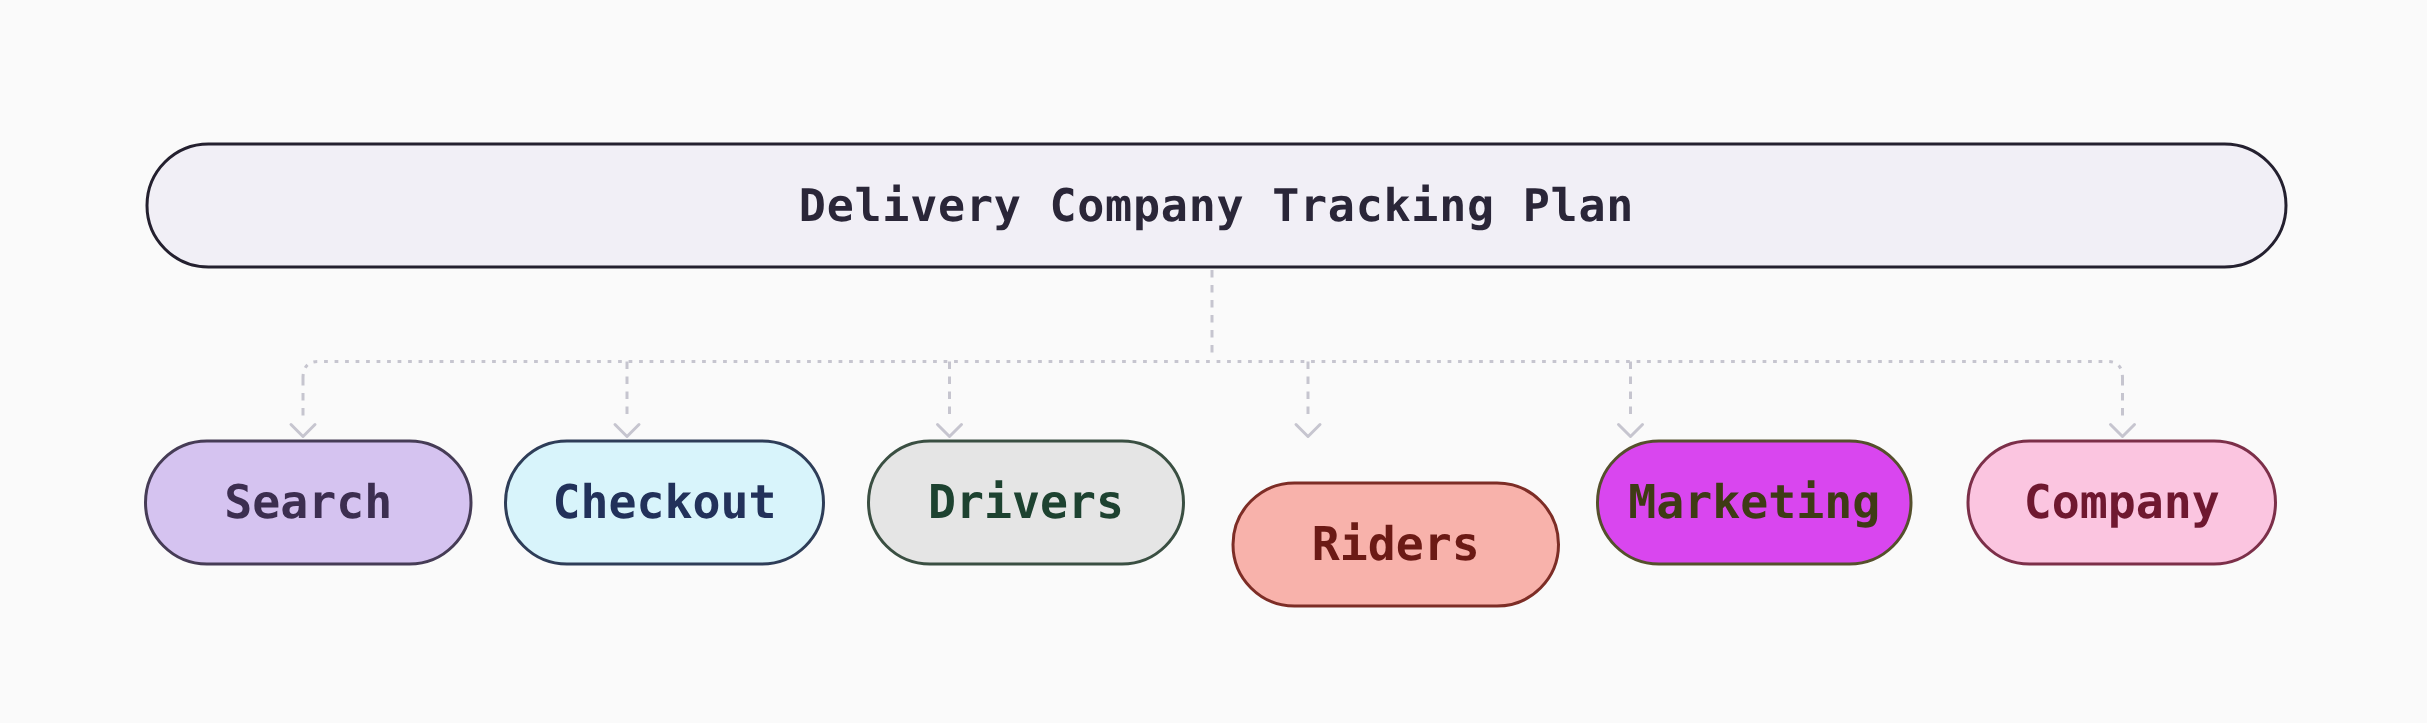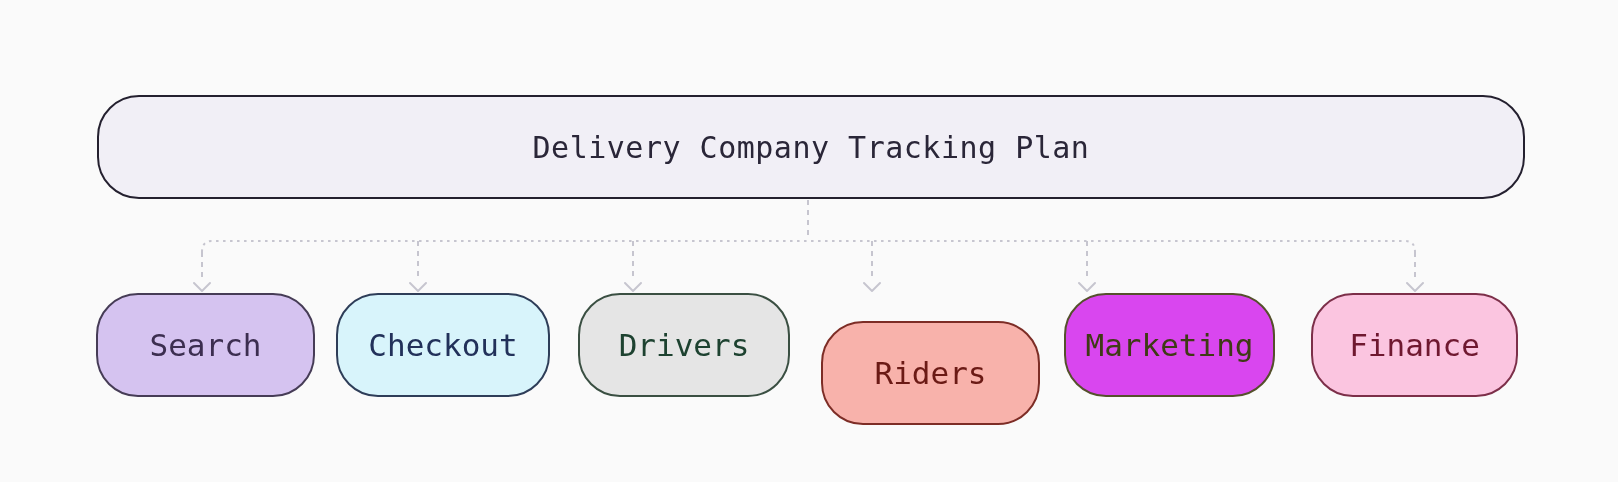--- a/index.html
+++ b/index.html
@@ -14,22 +14,22 @@
     overflow: hidden;
   }
   .node {
     position: absolute;
     display: flex;
     align-items: center;
     justify-content: center;
     box-sizing: border-box;
     border-radius: 42px;
     border: 2px solid #0c4a6e;
-    height: 104px;
-    font-weight: 400;
+    height: 84px;
+    font-weight: 700;
     white-space: nowrap;
     cursor: pointer;
   }
   .root-node {
     left: 97px; top: 95px; width: 1428px;
     font-size: 30px;
     letter-spacing: 0.5px;
   }
   .child-node { top: 293px; font-size: 31px; }
   .n-search    { left: 96px;   width: 219px; }
@@ -87,16 +87,16 @@
   <div class="node child-node n-drivers" style="background: #e5e5e5; border-color: rgb(58, 79, 66); color: rgb(29, 66, 48);">
     <span>Drivers</span>
   </div>
   <div class="node child-node n-riders" style="background: rgb(248, 178, 171); border-color: rgb(125, 45, 38); color: rgb(107, 26, 21); margin-top: 28px;">
     <span>Riders</span>
   </div>
   <div class="node child-node n-marketing" style="background: #d946ef; border-color: rgb(85, 80, 44); color: rgb(63, 59, 21);">
     <span>Marketing</span>
   </div>
   <div class="node child-node n-finance" style="background: rgb(251, 197, 224); border-color: rgb(124, 47, 73); color: rgb(111, 24, 48);">
-    <span>Finance</span>
+    <span>Company</span>
   </div>
 
 </div>
 
 </body></html>

